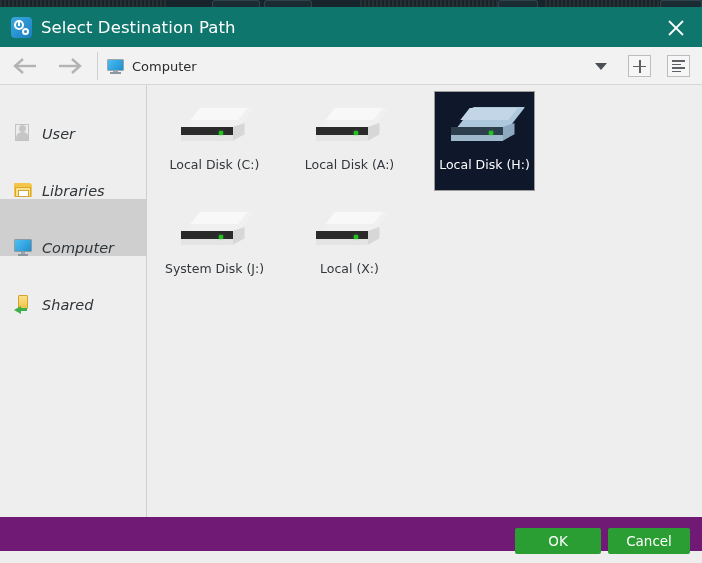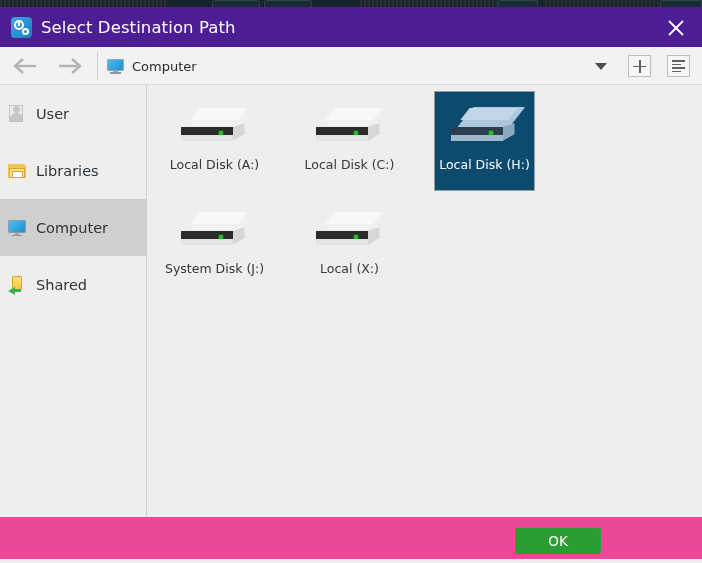--- a/index.html
+++ b/index.html
@@ -45,21 +45,21 @@
     height: 7px;
     background: repeating-linear-gradient(
       90deg, #253036 0px, #253036 2px, #1a2328 2px, #1a2328 4px);
   }
 
   
   .titlebar {
     position: absolute;
     left: 0; top: 7px;
     width: 702px; height: 40px;
-    background: #4c1d95;
+    background: #0f766e;
     display: flex;
     align-items: center;
   }
   .app-icon {
     position: absolute;
     left: 11px; top: 10px;
     width: 21px; height: 21px;
     border-radius: 4px;
     background: linear-gradient(135deg, #3ba8e0 0%, #1b7fc2 100%);
   }
@@ -216,23 +216,24 @@
     left: 0; top: 85px;
     width: 147px; height: 432px;
     background: #eeeeee;
     border-right: 1px solid #cfcfcf;
     box-sizing: border-box;
   }
   .side-item {
     position: relative;
     height: 57px;
     display: flex;
-    align-items: center;
-    padding-left: 8px;
+    align-items: flex-end;
+    padding-left: 14px;
     cursor: pointer;
+    font-style: italic;
   }
   .side-item.selected { background: #cfcfcf; }
   .side-label {
     font-size: 14.5px;
     color: #2f3438;
     margin-left: 10px;
     white-space: nowrap;
   }
   .si-icon { position: relative; width: 18px; height: 18px; flex: 0 0 auto; }
 
@@ -338,21 +339,21 @@
     margin-bottom: 4px;
     display: flex;
     flex-direction: column;
     align-items: center;
     justify-content: flex-start;
     cursor: pointer;
     box-sizing: border-box;
     padding-top: 14px;
   }
   .cell.selected {
-    background: #0c4a6e;
+    background: #0f172a;
     border: 1px solid #9b9b9b;
     padding-top: 13px;
   }
 
   
   .drive { position: relative; width: 72px; height: 46px; }
   .drive .top {
     position: absolute;
     left: 14px; top: 2px;
     width: 52px; height: 26px;
@@ -408,22 +409,22 @@
     color: #32373b;
     text-align: center;
     white-space: nowrap;
   }
   .cell.selected .cell-label { color: #ffffff; }
 
   
   .footer {
     position: absolute;
     left: 0; top: 517px;
-    width: 702px; height: 42px;
-    background: #ec4899;
+    width: 702px; height: 34px;
+    background: #701a75;
   }
   .btn {
     position: absolute;
     top: 11px;
     height: 26px;
     background: #2a9e33;
     color: #ffffff;
     font-size: 13.5px;
     border: none;
     border-radius: 2px;
@@ -538,45 +539,45 @@
           <span class="arrowbar"></span>
           <span class="arrow"></span>
       </span>
       <span class="side-label">Shared</span>
     </div>
 
   </div>
 
   <div class="content">
     <div class="grid">
+
+      <div class="cell">
+        <span class="drive">
+          <span class="top"></span>
+            <span class="top-sheen"></span>
+            <span class="right"></span>
+          <span class="front"></span>
+            <span class="front-low"></span>
+            <span class="led"></span>
+        </span>
+        <span class="cell-label">Local Disk (C:)</span>
+      </div>
 
       <div class="cell">
         <span class="drive">
           <span class="top"></span>
             <span class="top-sheen"></span>
             <span class="right"></span>
           <span class="front"></span>
             <span class="front-low"></span>
             <span class="led"></span>
         </span>
         <span class="cell-label">Local Disk (A:)</span>
       </div>
 
-      <div class="cell">
-        <span class="drive">
-          <span class="top"></span>
-            <span class="top-sheen"></span>
-            <span class="right"></span>
-          <span class="front"></span>
-            <span class="front-low"></span>
-            <span class="led"></span>
-        </span>
-        <span class="cell-label">Local Disk (C:)</span>
-      </div>
-
 
       <div class="cell selected">
         <span class="drive">
           <span class="top"></span>
             <span class="top-sheen"></span>
             <span class="right"></span>
           <span class="front"></span>
             <span class="front-low"></span>
             <span class="led"></span>
         </span>
@@ -606,15 +607,16 @@
             <span class="led"></span>
         </span>
         <span class="cell-label">Local (X:)</span>
       </div>
 
     </div>
   </div>
 
   <div class="footer">
     <button class="btn btn-ok">OK</button>
+    <button class="btn btn-cancel">Cancel</button>
   </div>
 
 </div>
 
 </body></html>

